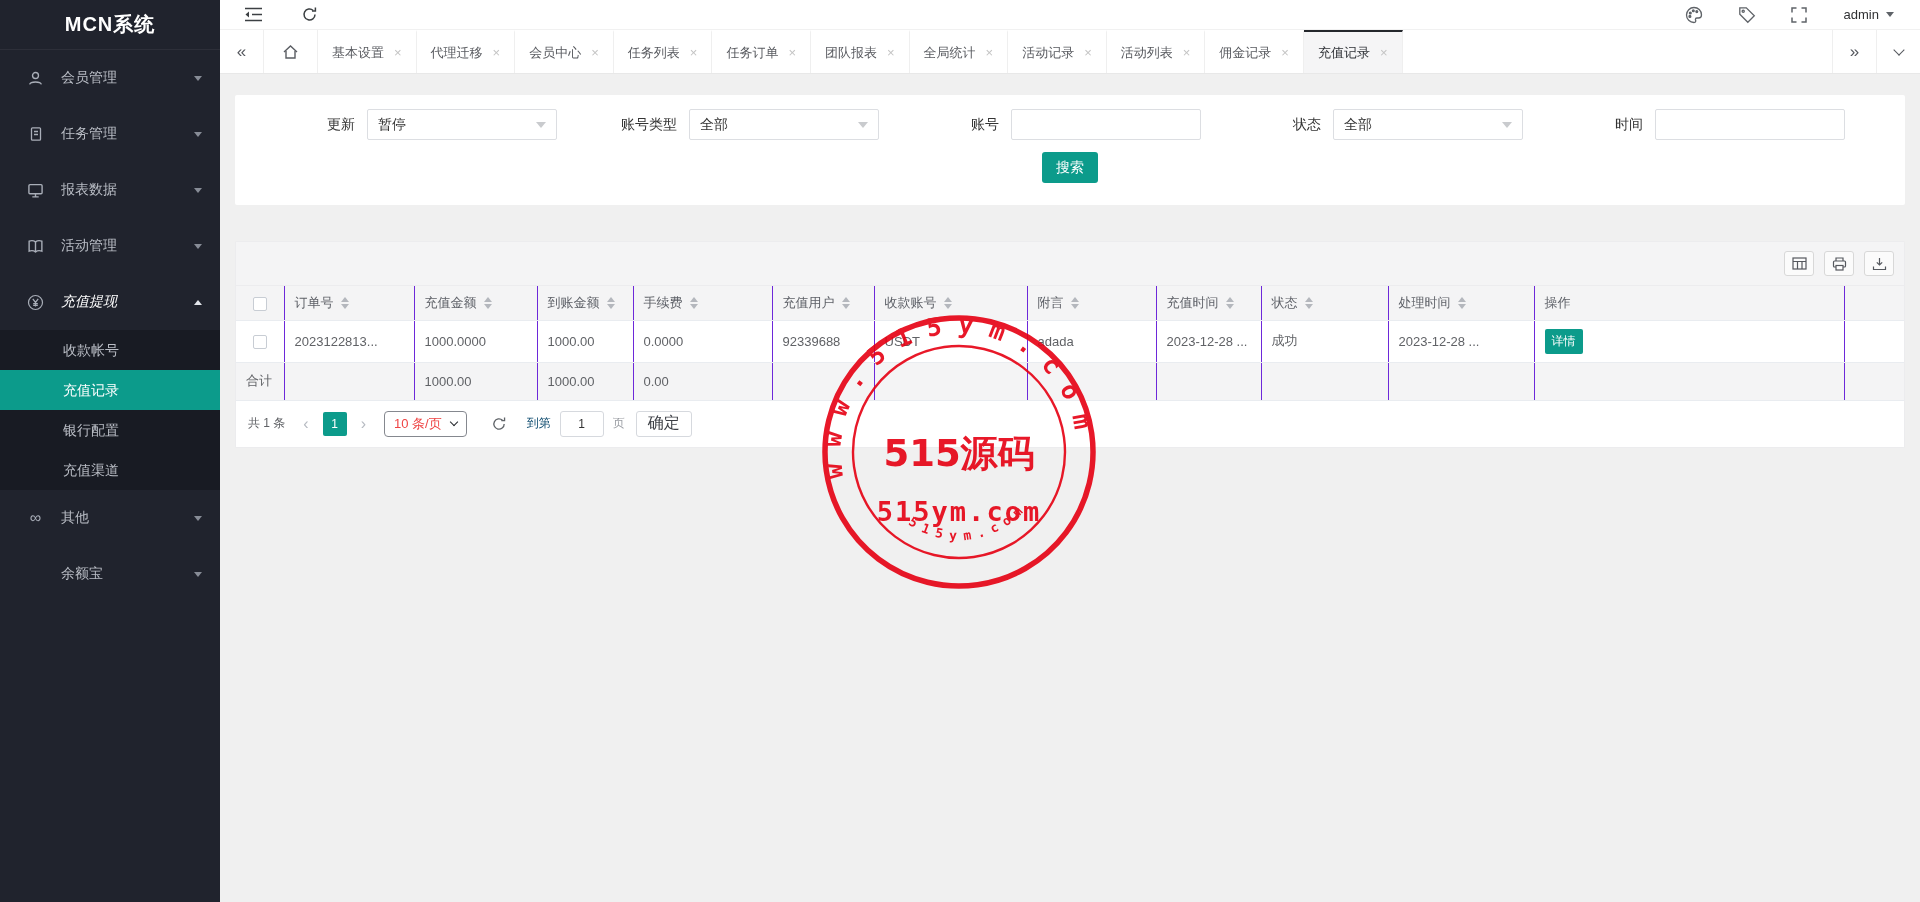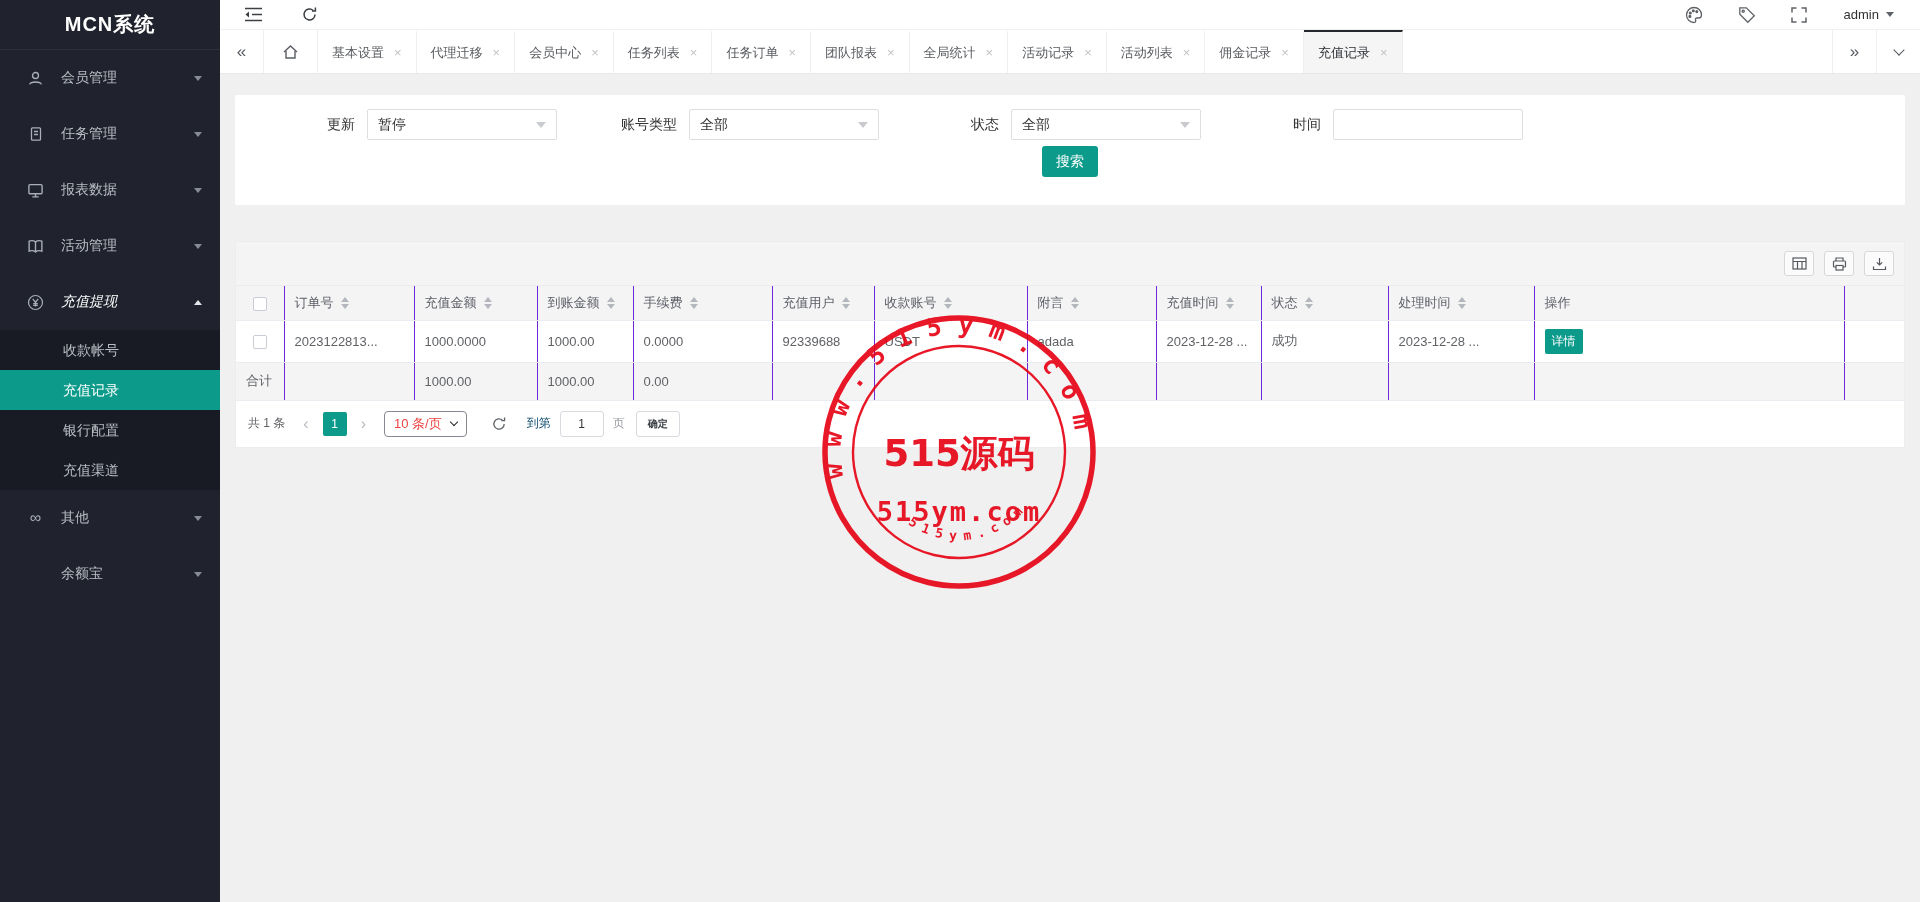--- a/index.html
+++ b/index.html
@@ -62,21 +62,21 @@
   .filter-card { background:#fff; height:110px; padding-top:14px; border-radius:2px; }
   .filter-row { display:flex; }
   .fgroup { width:322px; display:flex; align-items:center; justify-content:flex-end; flex:none; }
   .flabel { font-size:14px; color:#333; margin-right:12px; white-space:nowrap; }
   .fselect { width:190px; height:31px; border:1px solid #dcdee2; border-radius:2px; background:#fff;
              display:flex; align-items:center; justify-content:space-between; padding:0 10px;
              font-size:14px; color:#333; cursor:pointer; }
   .fcaret { width:0; height:0; border-left:5px solid transparent; border-right:5px solid transparent; border-top:6px solid #c9cbce; }
   .finput { width:190px; height:31px; border:1px solid #dcdee2; border-radius:2px; padding:0 10px;
             font-size:14px; color:#333; outline:none; background:#fff; }
-  .search-row { display:flex; justify-content:center; margin-top:6px; }
+  .search-row { display:flex; justify-content:center; margin-top:12px; }
   .search-btn { width:56px; height:31px; background:#0c9b8b; color:#fff; border:none; border-radius:3px;
                 font-size:14px; cursor:pointer; }
 
   
   .table-card { margin-top:36px; background:#fff; border:1px solid #ececee; border-radius:2px; }
   .table-top { background:#f4f4f5; padding:9px 10px; display:flex; justify-content:flex-end; gap:10px;
                border-bottom:1px solid #ececee; }
   .tool-btn { width:30px; height:25px; background:#fbfbfb; border:1px solid #d8d8d8; border-radius:3px;
               display:flex; align-items:center; justify-content:center; color:#55585e; cursor:pointer; }
 
@@ -106,21 +106,21 @@
   .pg-size { margin-left:14px; height:26px; border:1px solid #85888f; border-radius:4px; display:flex;
              align-items:center; padding:0 9px; gap:9px; font-size:13px; color:#ef4444; background:#fff; cursor:pointer; }
   .pg-size .chev { width:6px; height:6px; border-right:1.7px solid #24272c; border-bottom:1.7px solid #24272c;
                    transform:rotate(45deg); margin-top:-3px; }
   .pg-refresh { margin:0 20px 0 24px; display:flex; cursor:pointer; }
   .pg-goto { color:#0c4a6e; margin-right:9px; }
   .pg-input { width:44px; height:26px; border:1px solid #d6d9de; border-radius:3px; text-align:center;
               font-size:12px; color:#333; margin-right:9px; outline:none; }
   .pg-unit { color:#9a9da3; margin-right:11px; }
   .pg-confirm { height:26px; padding:0 11px; background:#fff; border:1px solid #d6d9de; border-radius:3px;
-                font-size:10px; font-weight:bold; color:#3c3f45; cursor:pointer; }
+                font-size:16px; font-weight:normal; color:#3c3f45; cursor:pointer; }
 
   
   .stamp { position:absolute; left:809px; top:302px; width:300px; height:300px; opacity:.9;
            pointer-events:none; z-index:50; }
 </style>
 </head>
 <body>
 
 <div class="app">
 
@@ -322,20 +322,24 @@
               <span>暂停</span>
               <span class="fcaret"></span>
             </div>
           </div>
           <div class="fgroup">
             <span class="flabel">账号类型</span>
             <div class="fselect">
               <span>全部</span>
               <span class="fcaret"></span>
             </div>
+          </div>
+          <div class="fgroup">
+            <span class="flabel">账号</span>
+            <input class="finput" value="" style="">
           </div>
           <div class="fgroup">
             <span class="flabel">状态</span>
             <div class="fselect">
               <span>全部</span>
               <span class="fcaret"></span>
             </div>
           </div>
           <div class="fgroup">
             <span class="flabel">时间</span>

